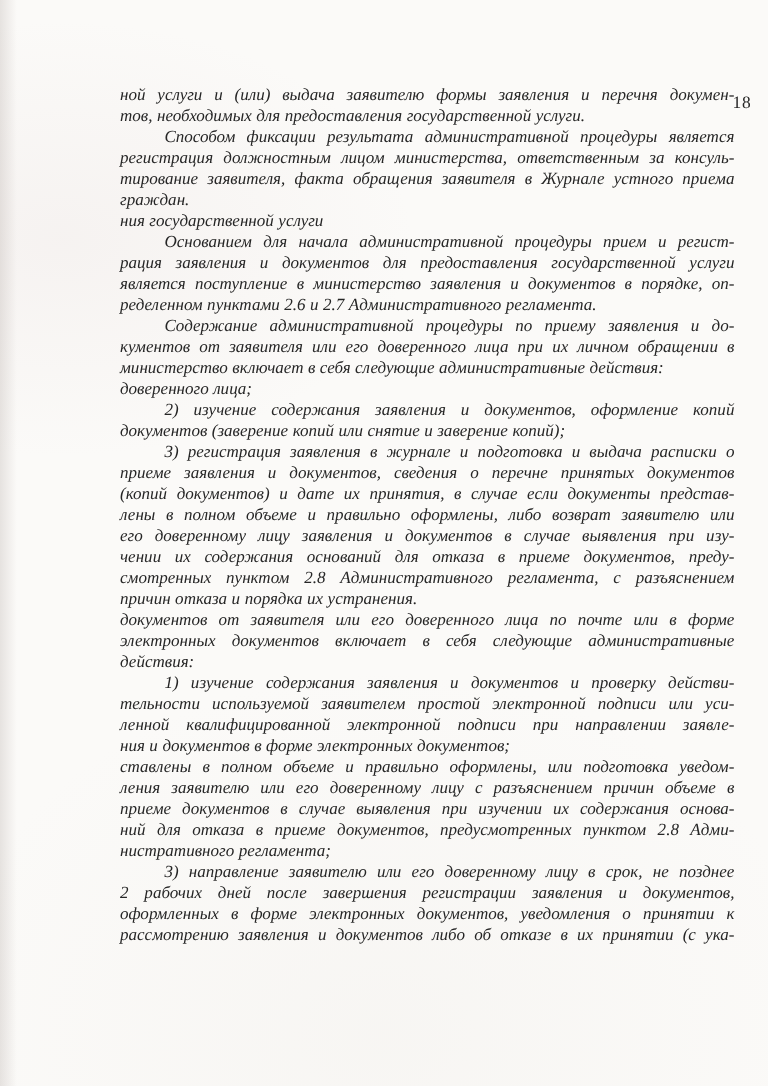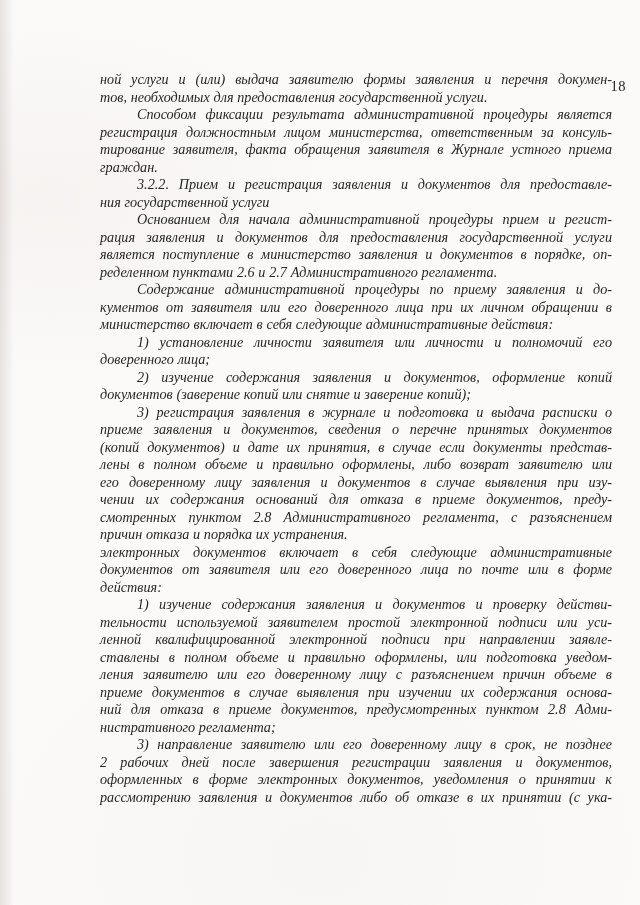--- a/index.html
+++ b/index.html
@@ -79,61 +79,60 @@
       <div class="line">ной услуги и (или) выдача заявителю формы заявления и перечня докумен-</div>
       <div class="line last">тов, необходимых для предоставления государственной услуги.</div>
     </div>
     <div class="para">
       <div class="line indent">Способом фиксации результата административной процедуры является</div>
       <div class="line">регистрация должностным лицом министерства, ответственным за консуль-</div>
       <div class="line">тирование заявителя, факта обращения заявителя в Журнале устного приема</div>
       <div class="line last">граждан.</div>
     </div>
     <div class="para">
-      <div class="line indent">3.2.2. Прием и регистрация заявления и документов для предоставле-</div>
       <div class="line last">ния государственной услуги</div>
     </div>
     <div class="para">
       <div class="line indent">Основанием для начала административной процедуры прием и регист-</div>
       <div class="line">рация заявления и документов для предоставления государственной услуги</div>
       <div class="line">является поступление в министерство заявления и документов в порядке, оп-</div>
       <div class="line last">ределенном пунктами 2.6 и 2.7 Административного регламента.</div>
     </div>
     <div class="para">
       <div class="line indent">Содержание административной процедуры по приему заявления и до-</div>
       <div class="line">кументов от заявителя или его доверенного лица при их личном обращении в</div>
       <div class="line last">министерство включает в себя следующие административные действия:</div>
     </div>
     <div class="para">
-      <div class="line indent">1) установление личности заявителя или личности и полномочий его</div>
       <div class="line last">доверенного лица;</div>
     </div>
     <div class="para">
       <div class="line indent">2) изучение содержания заявления и документов, оформление копий</div>
       <div class="line last">документов (заверение копий или снятие и заверение копий);</div>
     </div>
     <div class="para">
       <div class="line indent">3) регистрация заявления в журнале и подготовка и выдача расписки о</div>
       <div class="line">приеме заявления и документов, сведения о перечне принятых документов</div>
       <div class="line">(копий документов) и дате их принятия, в случае если документы представ-</div>
       <div class="line">лены в полном объеме и правильно оформлены, либо возврат заявителю или</div>
       <div class="line">его доверенному лицу заявления и документов в случае выявления при изу-</div>
       <div class="line">чении их содержания оснований для отказа в приеме документов, преду-</div>
       <div class="line">смотренных пунктом 2.8 Административного регламента, с разъяснением</div>
       <div class="line last">причин отказа и порядка их устранения.</div>
     </div>
     <div class="para">
+      <div class="line">документов от заявителя или его доверенного лица по почте или в форме</div>
       <div class="line">электронных документов включает в себя следующие административные</div>
-      <div class="line">документов от заявителя или его доверенного лица по почте или в форме</div>
       <div class="line last">действия:</div>
     </div>
     <div class="para">
       <div class="line indent">1) изучение содержания заявления и документов и проверку действи-</div>
       <div class="line">тельности используемой заявителем простой электронной подписи или уси-</div>
       <div class="line">ленной квалифицированной электронной подписи при направлении заявле-</div>
+      <div class="line last">ния и документов в форме электронных документов;</div>
     </div>
     <div class="para">
       <div class="line">ставлены в полном объеме и правильно оформлены, или подготовка уведом-</div>
       <div class="line">ления заявителю или его доверенному лицу с разъяснением причин объеме в</div>
       <div class="line">приеме документов в случае выявления при изучении их содержания основа-</div>
       <div class="line">ний для отказа в приеме документов, предусмотренных пунктом 2.8 Адми-</div>
       <div class="line last">нистративного регламента;</div>
     </div>
     <div class="para">
       <div class="line indent">3) направление заявителю или его доверенному лицу в срок, не позднее</div>

